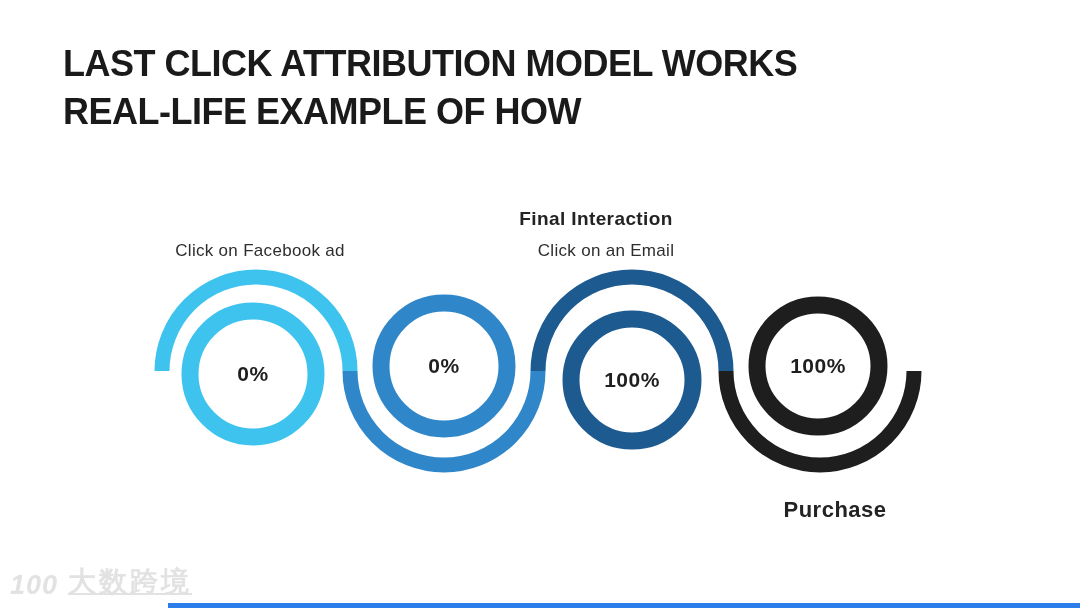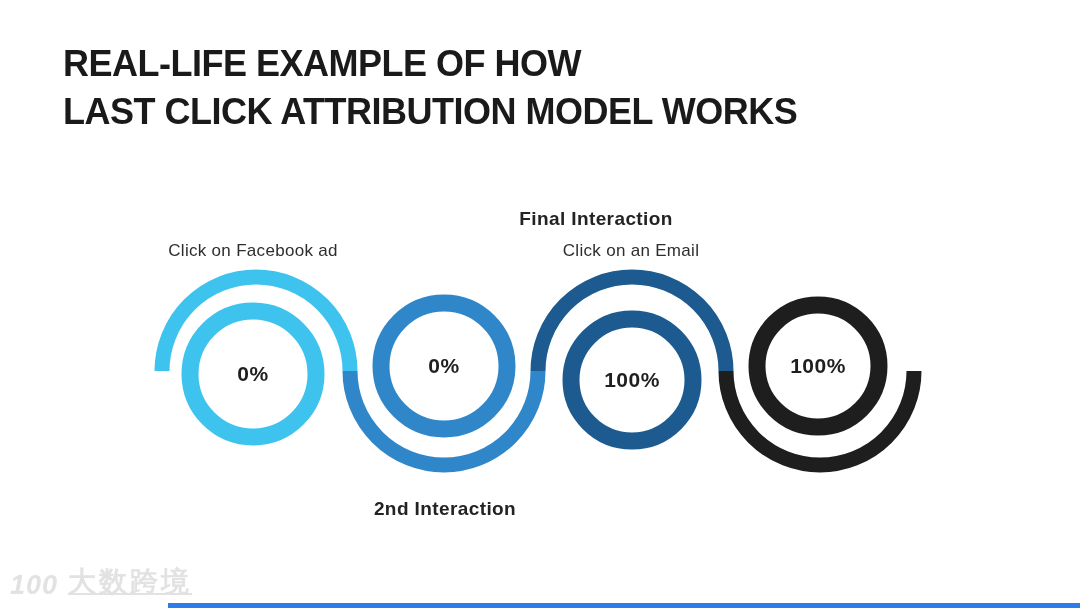--- a/index.html
+++ b/index.html
@@ -29,49 +29,49 @@
   .watermark .cn{font-weight:700;font-size:28px;letter-spacing:3px;text-decoration:underline;}
 
   .bottom-bar{position:absolute;top:603px;left:168px;width:912px;height:5px;}
 </style>
 </head>
 <body>
 
 <div class="stage">
 
   <div class="title" style="color: rgb(26, 26, 26);">
+    <div>LAST CLICK ATTRIBUTION MODEL WORKS</div>
     <div>REAL-LIFE EXAMPLE OF HOW</div>
-    <div>LAST CLICK ATTRIBUTION MODEL WORKS</div>
   </div>
 
   <svg class="wave-svg" width="1080" height="608" viewBox="0 0 1080 608">
 
     <path d="M 162 371 A 94 94 0 0 1 350 371" fill="none" stroke-width="15" stroke="#3EC3EF"></path>
     <path d="M 350 371 A 94 94 0 0 0 538 371" fill="none" stroke-width="15" stroke="#2F87C9"></path>
     <path d="M 538 371 A 94 94 0 0 1 726 371" fill="none" stroke-width="15" stroke="#1C5A8F"></path>
     <path d="M 726 371 A 94 94 0 0 0 914 371" fill="none" stroke-width="15" stroke="#1E1E1E"></path>
 
     <circle cx="253" cy="374" r="63" fill="none" stroke-width="17" stroke="#3EC3EF"></circle>
     <circle cx="444" cy="366" r="63" fill="none" stroke-width="17" stroke="#2F87C9"></circle>
     <circle cx="632" cy="380" r="61" fill="none" stroke-width="17" stroke="#1C5A8F"></circle>
     <circle cx="818" cy="366" r="61" fill="none" stroke-width="17" stroke="#1E1E1E"></circle>
   </svg>
 
   <div class="node-value" style="left:253px;top:374px;">0%</div>
   <div class="node-value" style="left:444px;top:366px;">0%</div>
   <div class="node-value" style="left:632px;top:380px;">100%</div>
   <div class="node-value" style="left:818px;top:366px;">100%</div>
 
-  <div class="node-sublabel wide" style="left:253px;top:251px;">Click on Facebook ad</div>
+  <div class="node-sublabel wide" style="left:260px;top:251px;">Click on Facebook ad</div>
 
   <div class="node-label" style="left:596px;top:219px;">Final Interaction</div>
-  <div class="node-sublabel wide" style="left:631px;top:251px;text-align:right;">Click on an Email</div>
+  <div class="node-sublabel wide" style="left:606px;top:251px;text-align:right;">Click on an Email</div>
 
-  <div class="node-label" style="left:445px;top:509px;">2nd Interaction</div>
 
+  <div class="node-label purchase" style="left:835px;top:510px;">Purchase</div>
 
   <div class="watermark" style="color: rgb(226, 226, 226);">
     <span class="logo">100</span>
     <span class="cn">大数跨境</span>
   </div>
 
   <div class="bottom-bar" style="background: rgb(43, 125, 233);"></div>
 
 </div>
 

